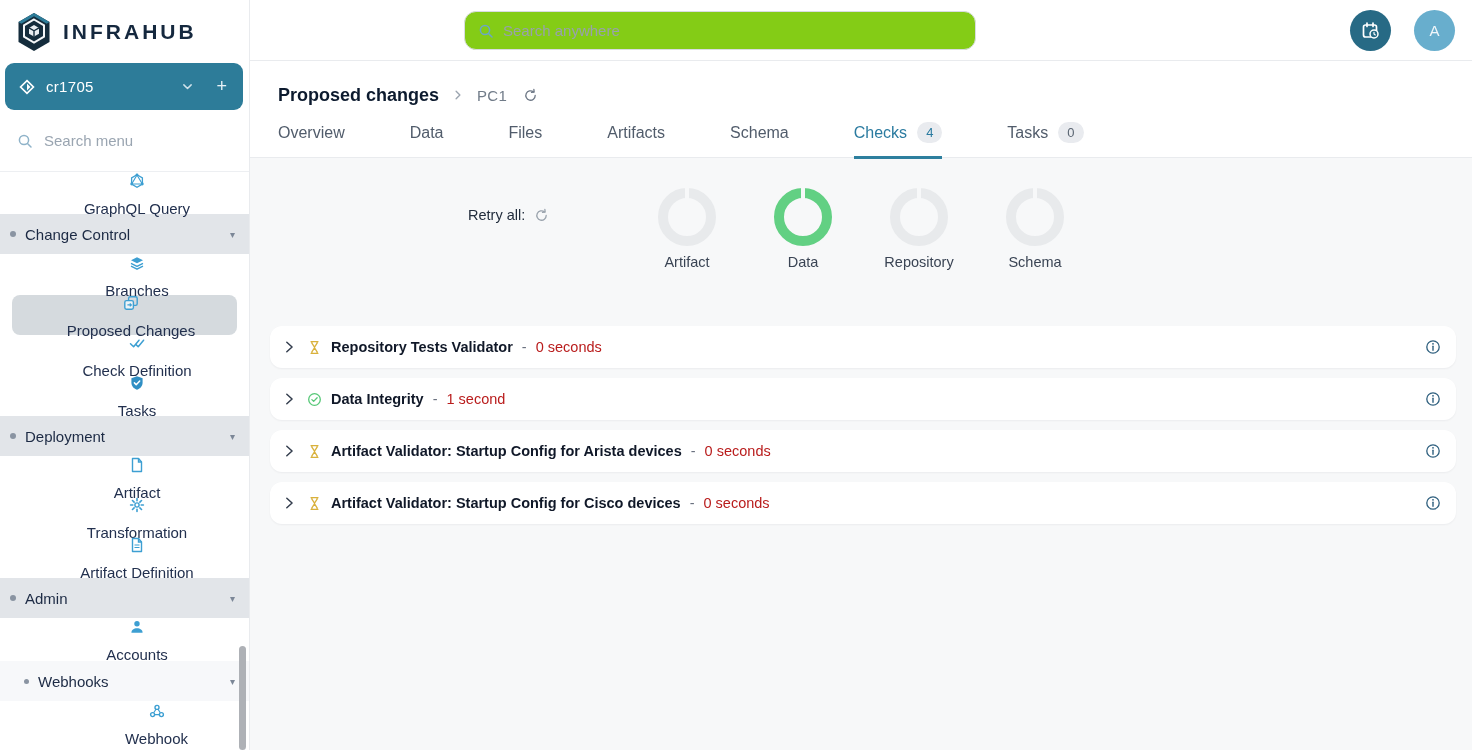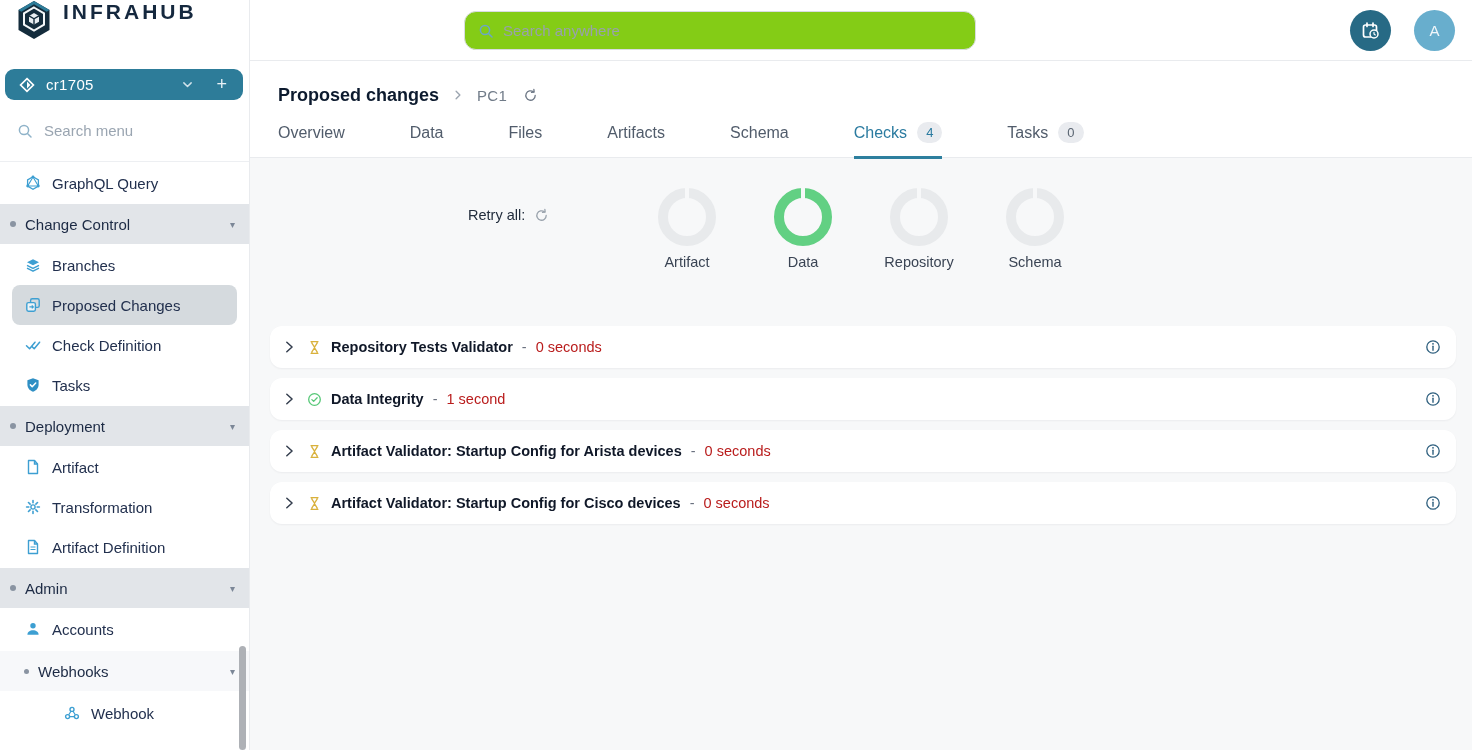--- a/index.html
+++ b/index.html
@@ -3,36 +3,36 @@
 <meta charset="utf-8">
 <style>
   * { margin:0; padding:0; box-sizing:border-box; }
   html,body { width:1472px; height:750px; }
   body { font-family:"Liberation Sans", sans-serif; background:#fff; overflow:hidden; }
   .app { position:relative; width:1472px; height:750px; background:#fff; }
 
   
   .sidebar { position:absolute; left:0; top:0; width:250px; height:750px; background:#fff;
              border-right:1px solid #e9ebee; overflow:hidden; }
-  .logo-row { height:63px; display:flex; align-items:flex-start; padding-left:15px; gap:10px; }
+  .logo-row { height:63px; display:flex; align-items:center; padding-left:15px; gap:10px; }
   .logo-text { font-size:21px; font-weight:800; letter-spacing:3px; color:#15283e; }
-  .branch-btn { margin:6px 6px 0 5px; height:31px; background:#2d7c99; border-radius:9px;
+  .branch-btn { margin:0 6px 0 5px; height:47px; background:#2d7c99; border-radius:9px;
                 display:flex; align-items:center; color:#fff; padding:0 14px; cursor:pointer; }
   .branch-name { font-size:15px; margin-left:11px; letter-spacing:.3px; }
   .branch-caret { margin-left:auto; display:flex; align-items:center; }
   .branch-add { margin-left:20px; font-size:18px; font-weight:400; color:#e8f2f7; padding:0 2px; }
   .menu-search { height:62px; display:flex; align-items:center; padding-left:17px; gap:11px;
                  border-bottom:1px solid #edeff2; }
   .menu-search input { border:none; outline:none; font-size:15px; color:#35405a; width:170px;
                        font-family:"Liberation Sans", sans-serif; background:transparent; }
   .menu-search input::placeholder { color:#9aa5b1; }
 
   .menu { padding-top:1px; }
   .m-item { display:flex; align-items:center; gap:11px; padding-left:25px; height:40px;
-            font-size:15px; color:#22304e; cursor:pointer; }
+            font-size:15px; color:#22304e; cursor:pointer;flex-direction:column; }
   .m-item.selected { background:#d5dade; border-radius:8px; margin:0 12px; padding-left:13px; }
   .m-item.indent2 { padding-left:64px; }
   .m-section { height:40px; margin:1px 0; background:#e2e5e9; display:flex; align-items:center;
                padding:0 14px 0 10px; font-size:15px; color:#1c2a44; gap:9px; cursor:pointer; }
   .m-section .dot { width:6px; height:6px; border-radius:50%; background:#8a94a2; }
   .m-section .sec-caret { margin-left:auto; color:#7c8797; font-size:10px; }
   .m-subsection { background:#f7f8fa; padding-left:24px; margin:2px 0; }
   .m-subsection .dot { width:5px; height:5px; }
   .sb-thumb { position:absolute; right:3px; bottom:0; width:7px; height:104px; background:#aeb1b6;
               border-radius:4px; }

